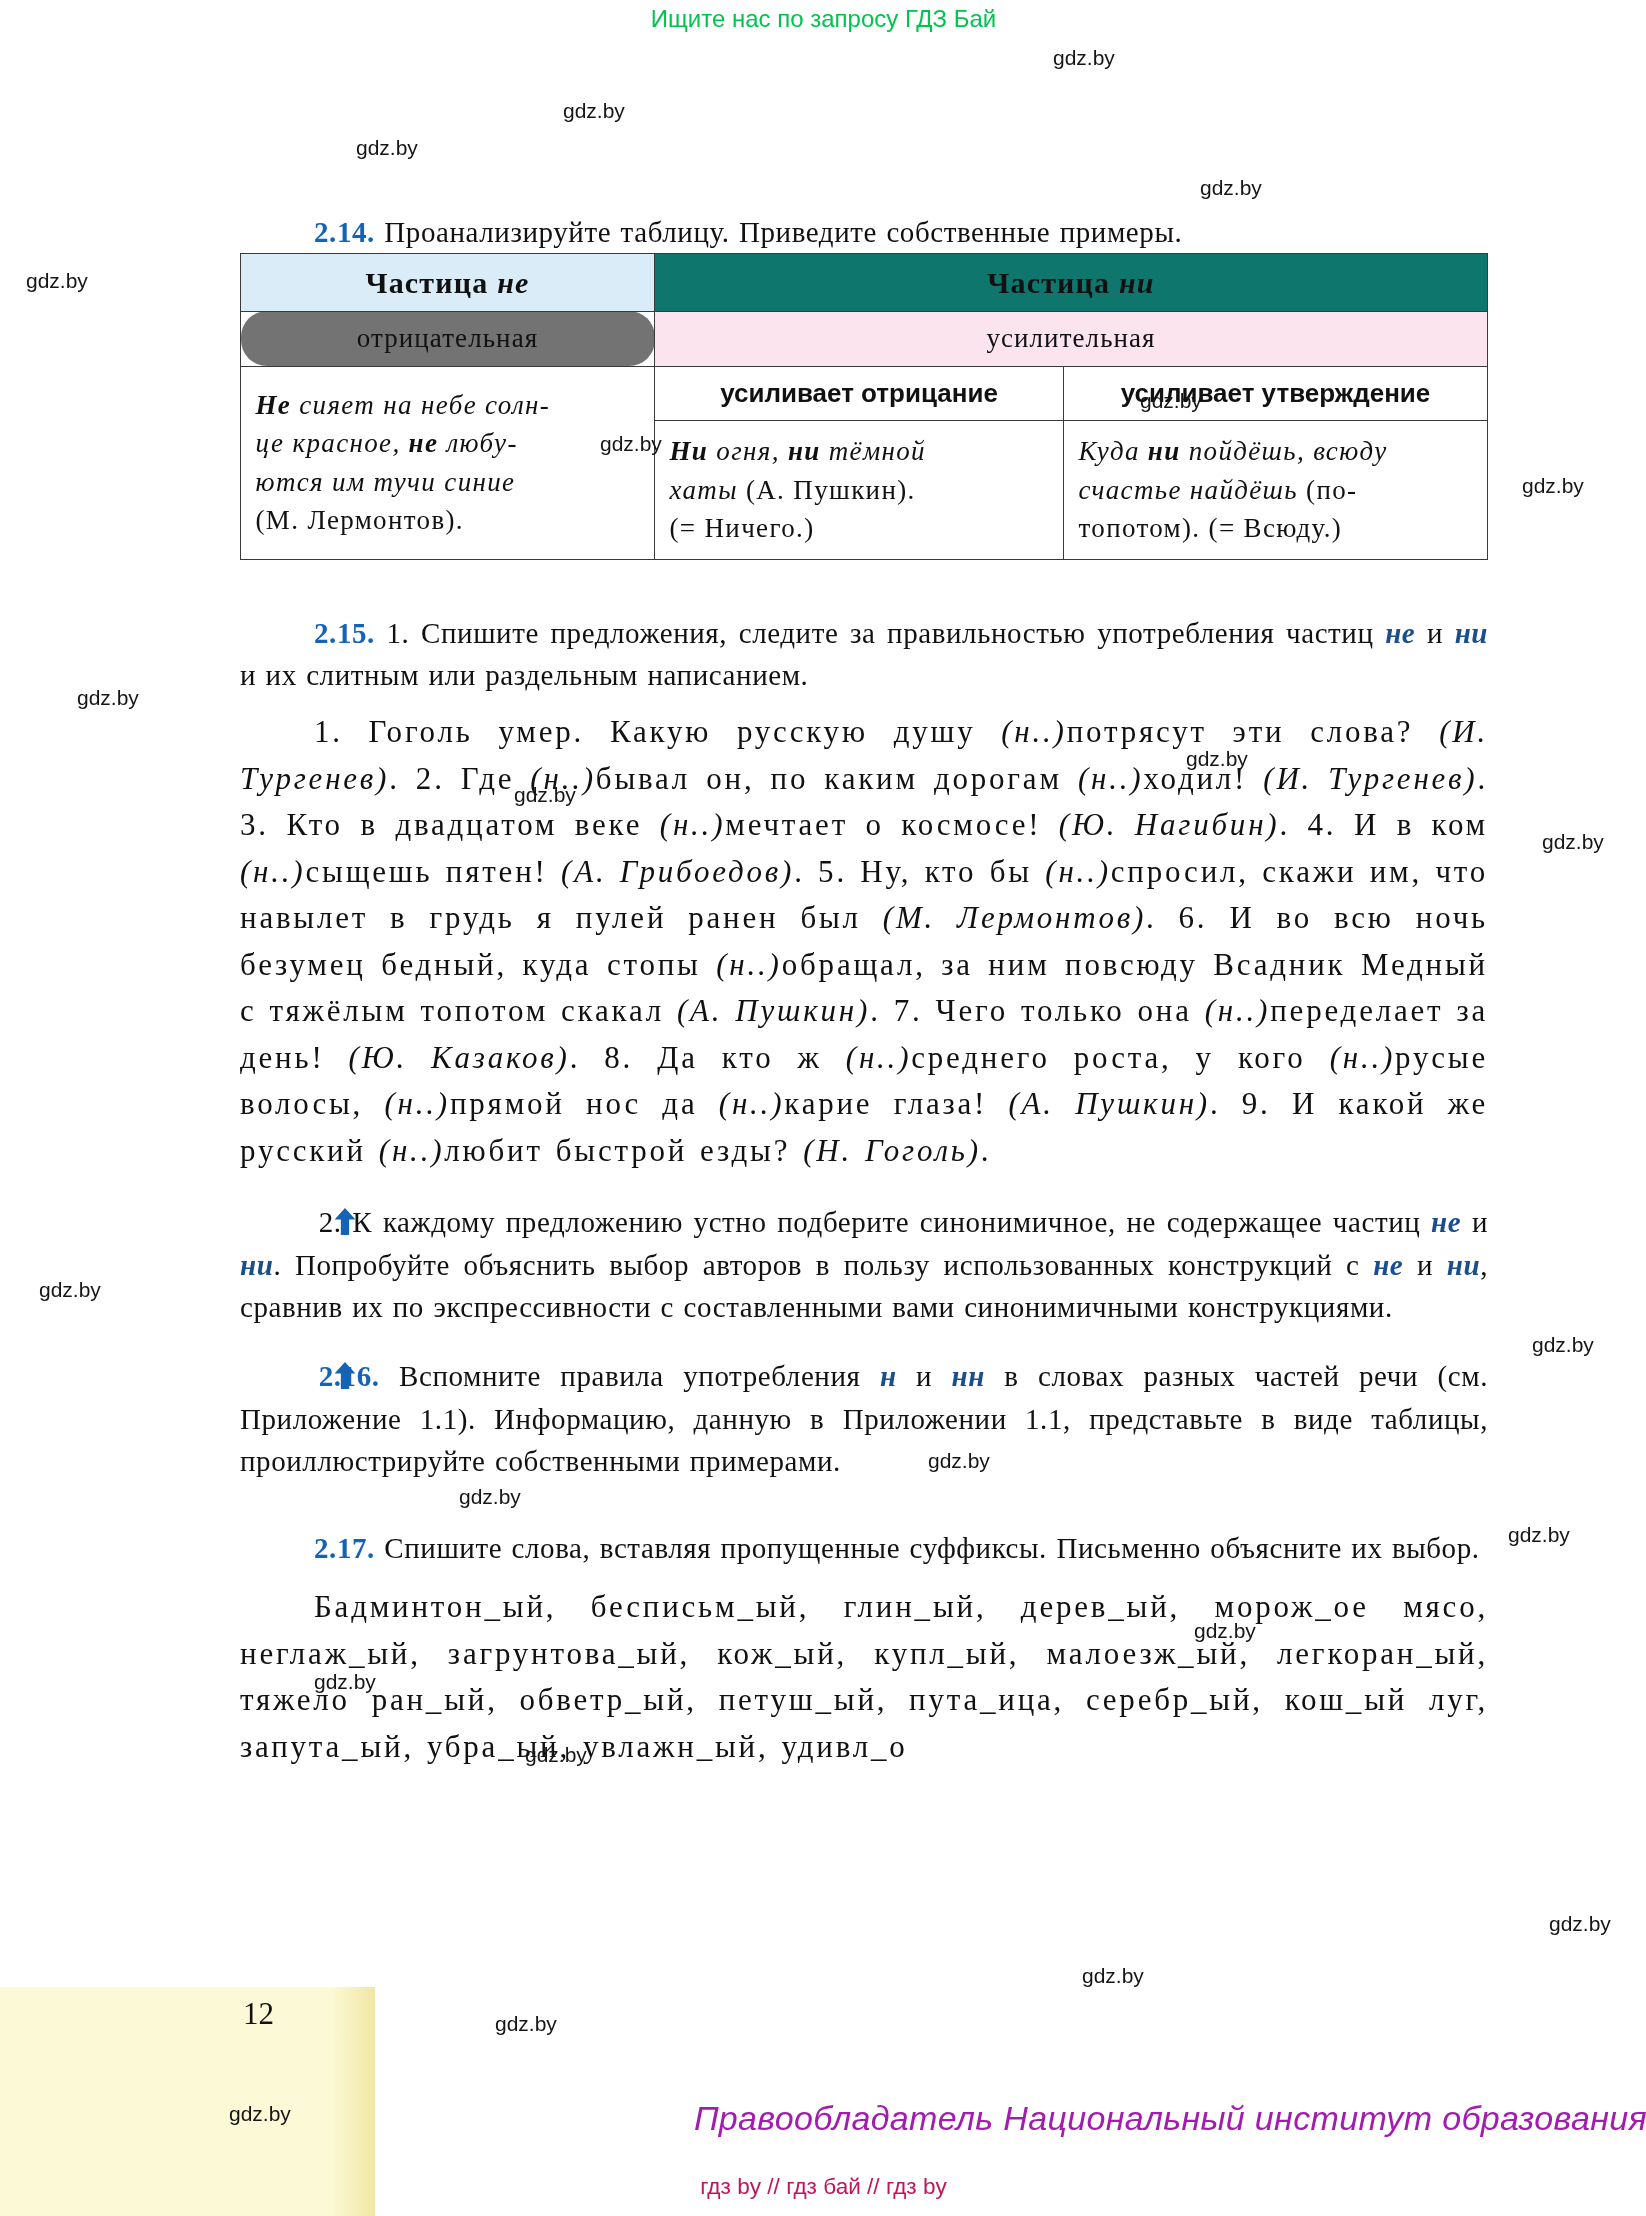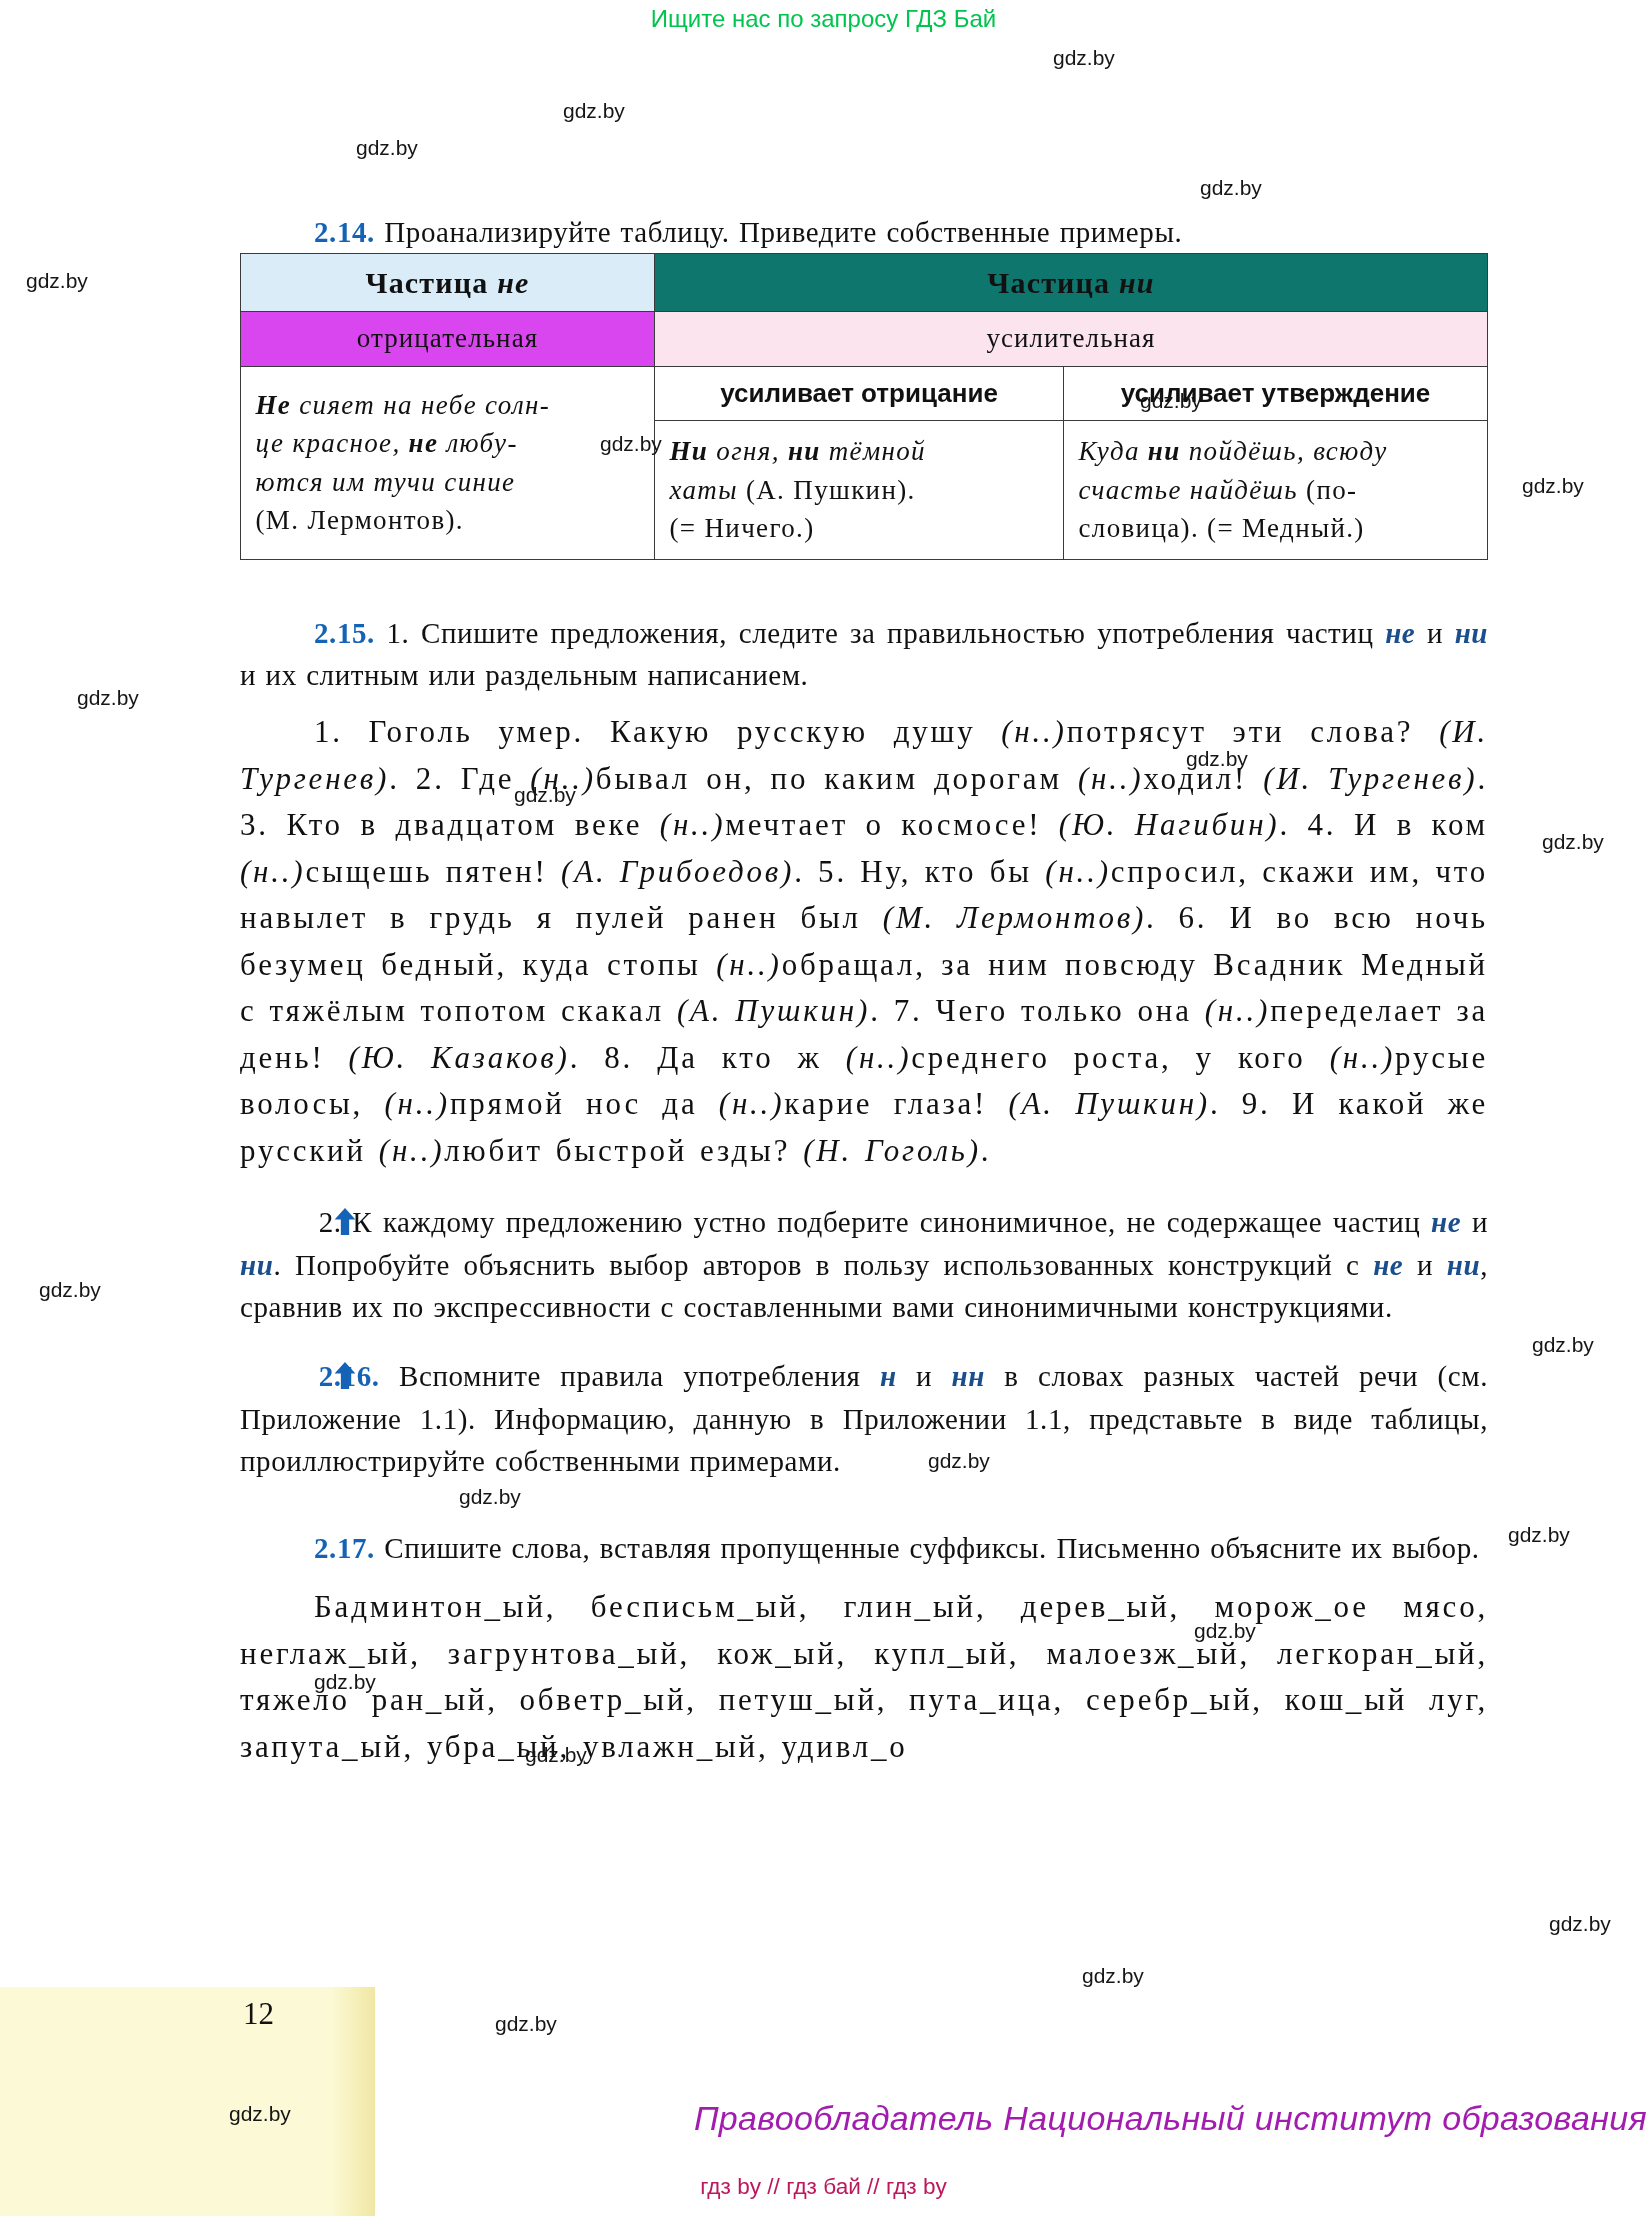--- a/index.html
+++ b/index.html
@@ -104,21 +104,21 @@
   .example {
     font-family: "Liberation Serif", serif;
     font-size: 27px;
     line-height: 1.42;
     letter-spacing: 0.05em;
     vertical-align: top;
     background: #ffffff;
   }
   .cell-blue       { background: #d9ecf8; }
   .cell-pink       { background: #0f766e; }
-  .cell-blue-light { background: #d946ef; }
+  .cell-blue-light { background: #737373; border-radius: 26px; }
   .cell-pink-light { background: #fbe4ee; }
 
   .mt-215   { margin-top: 52px; }
   .mt-sent  { margin-top: 13px; }
   .mt-part2 { margin-top: 27px; }
   .mt-216   { margin-top: 27px; }
   .mt-217   { margin-top: 45px; }
   .mt-words { margin-top: 14.5px; }
 
   .arrow-icon {
@@ -180,21 +180,21 @@
           <td class="rolecell cell-blue-light">отрицательная</td>
           <td class="rolecell cell-pink-light" colspan="2">усилительная</td>
         </tr>
         <tr>
           <td class="example" rowspan="2"><span class="bi">Не</span><span class="i"> сияет на небе солн-</span><br><span class="i">це красное, </span><span class="bi">не</span><span class="i"> любу-</span><br><span class="i">ются им тучи синие</span><br><span>(М. Лермонтов).</span></td>
           <td class="subhdr">усиливает отрицание</td>
           <td class="subhdr">усиливает утверждение</td>
         </tr>
         <tr>
           <td class="example"><span class="bi">Ни</span><span class="i"> огня, </span><span class="bi">ни</span><span class="i"> тёмной</span><br><span class="i">хаты </span><span>(А. Пушкин).</span><br><span>(= Ничего.)</span></td>
-          <td class="example"><span class="i">Куда </span><span class="bi">ни</span><span class="i"> пойдёшь, всюду</span><br><span class="i">счастье найдёшь </span><span>(по-</span><br><span>словица). (= Медный.)</span></td>
+          <td class="example"><span class="i">Куда </span><span class="bi">ни</span><span class="i"> пойдёшь, всюду</span><br><span class="i">счастье найдёшь </span><span>(по-</span><br><span>топотом). (= Всюду.)</span></td>
         </tr>
       </tbody>
     </table>
 
     <p class="sans-par indent mt-215"><span class="num">2.15.</span><span> 1. Спишите предложения, следите за правильностью употребления частиц </span><span class="bib">не</span><span> и </span><span class="bib">ни</span><span> и их слитным или раздельным написанием.</span></p>
 
     <p class="serif-par indent mt-sent"><span>1. Гоголь умер. Какую русскую душу </span><span class="i">(н..)</span><span>потрясут эти слова? </span><span class="i">(И. Тургенев)</span><span>. 2. Где </span><span class="i">(н..)</span><span>бывал он, по каким дорогам </span><span class="i">(н..)</span><span>ходил! </span><span class="i">(И. Тургенев)</span><span>. 3. Кто в двадцатом веке </span><span class="i">(н..)</span><span>мечтает о космосе! </span><span class="i">(Ю. Нагибин)</span><span>. 4. И в ком </span><span class="i">(н..)</span><span>сыщешь пятен! </span><span class="i">(А. Грибоедов)</span><span>. 5. Ну, кто бы </span><span class="i">(н..)</span><span>спросил, скажи им, что навылет в грудь я пулей ранен был </span><span class="i">(М. Лермонтов)</span><span>. 6. И во всю ночь безумец бедный, куда стопы </span><span class="i">(н..)</span><span>обращал, за ним повсюду Всадник Медный с тяжёлым топотом скакал </span><span class="i">(А. Пушкин)</span><span>. 7. Чего только она </span><span class="i">(н..)</span><span>переделает за день! </span><span class="i">(Ю. Казаков)</span><span>. 8. Да кто ж </span><span class="i">(н..)</span><span>среднего роста, у кого </span><span class="i">(н..)</span><span>русые волосы, </span><span class="i">(н..)</span><span>прямой нос да </span><span class="i">(н..)</span><span>карие глаза! </span><span class="i">(А. Пушкин)</span><span>. 9. И какой же русский </span><span class="i">(н..)</span><span>любит быстрой езды? </span><span class="i">(Н. Гоголь)</span><span>.</span></p>
 
     <p class="sans-par indent-sm mt-part2"><span class="arrow-icon"><svg viewBox="0 0 20 26" width="22" height="27">
             <path d="M10 0 L20 11 L14 11 L14 26 L6 26 L6 11 L0 11 Z" fill="#1563b6"></path>

